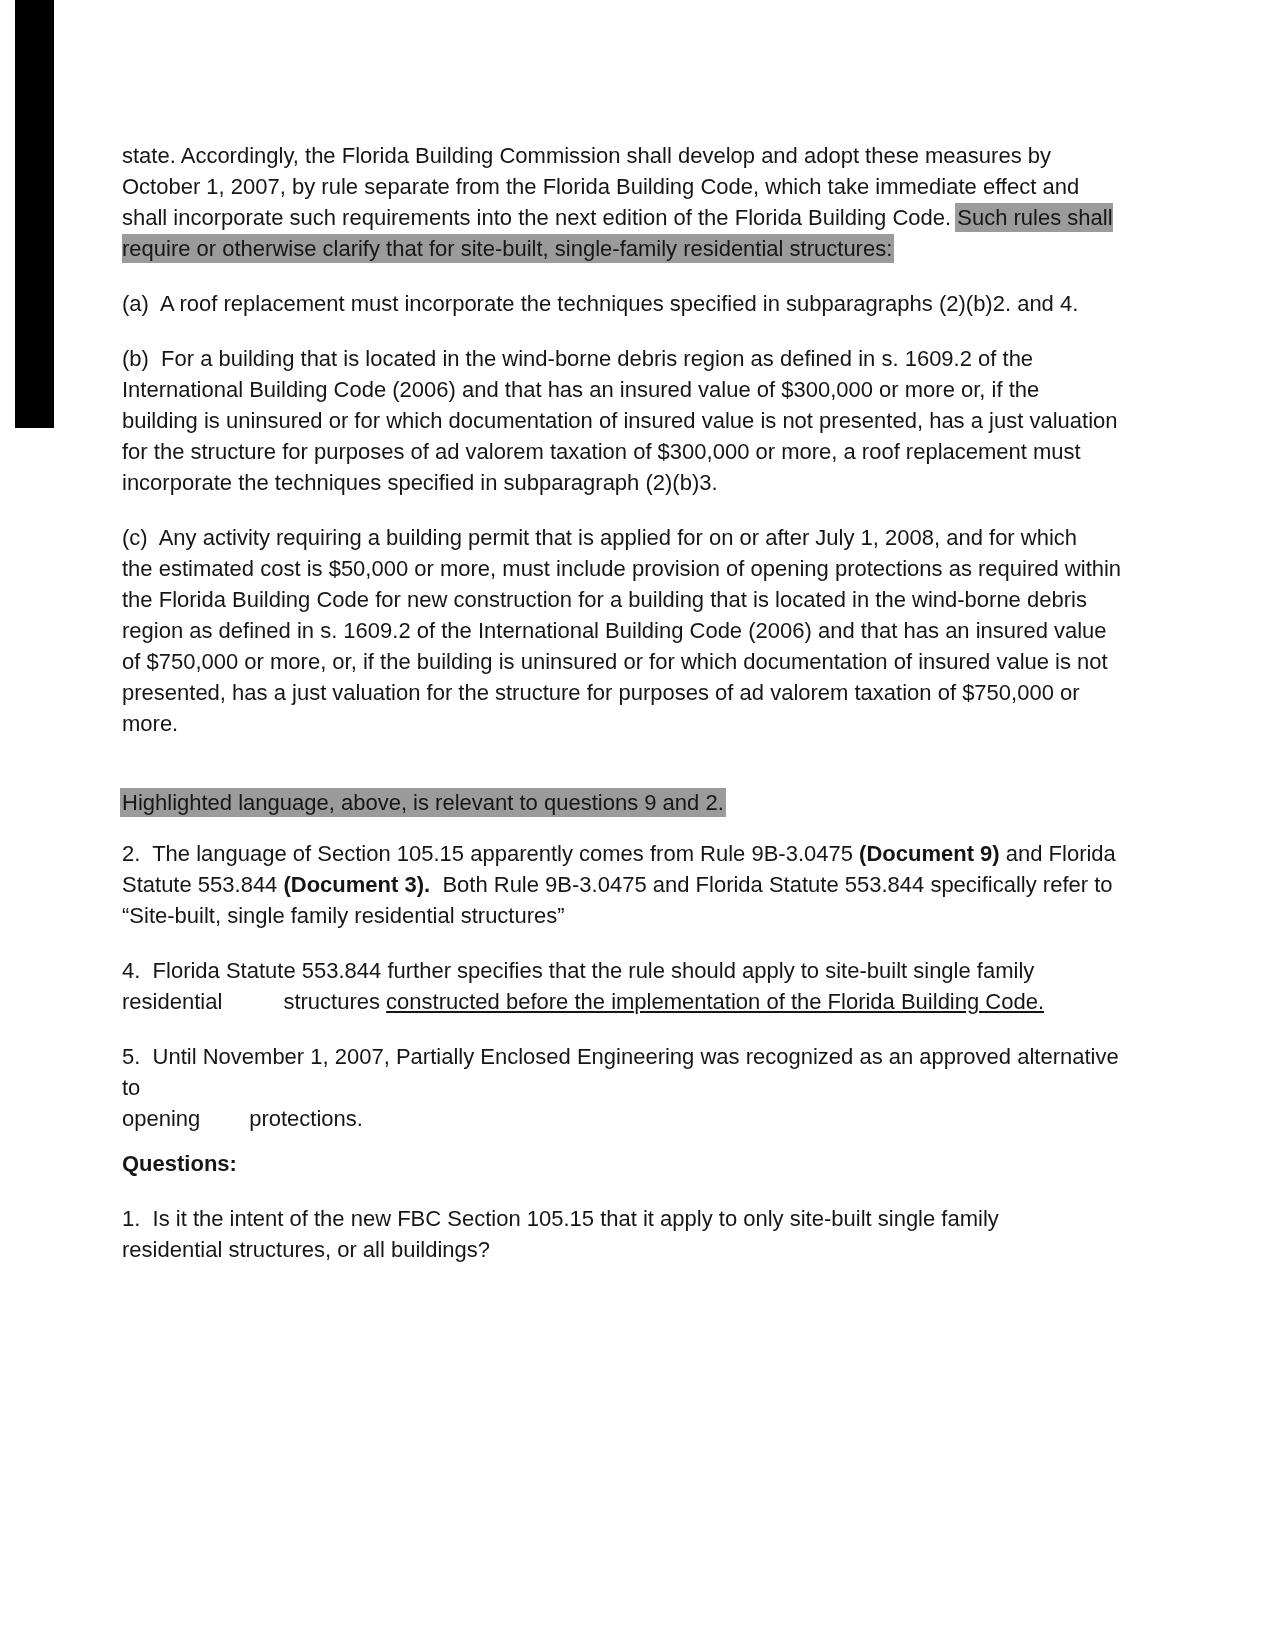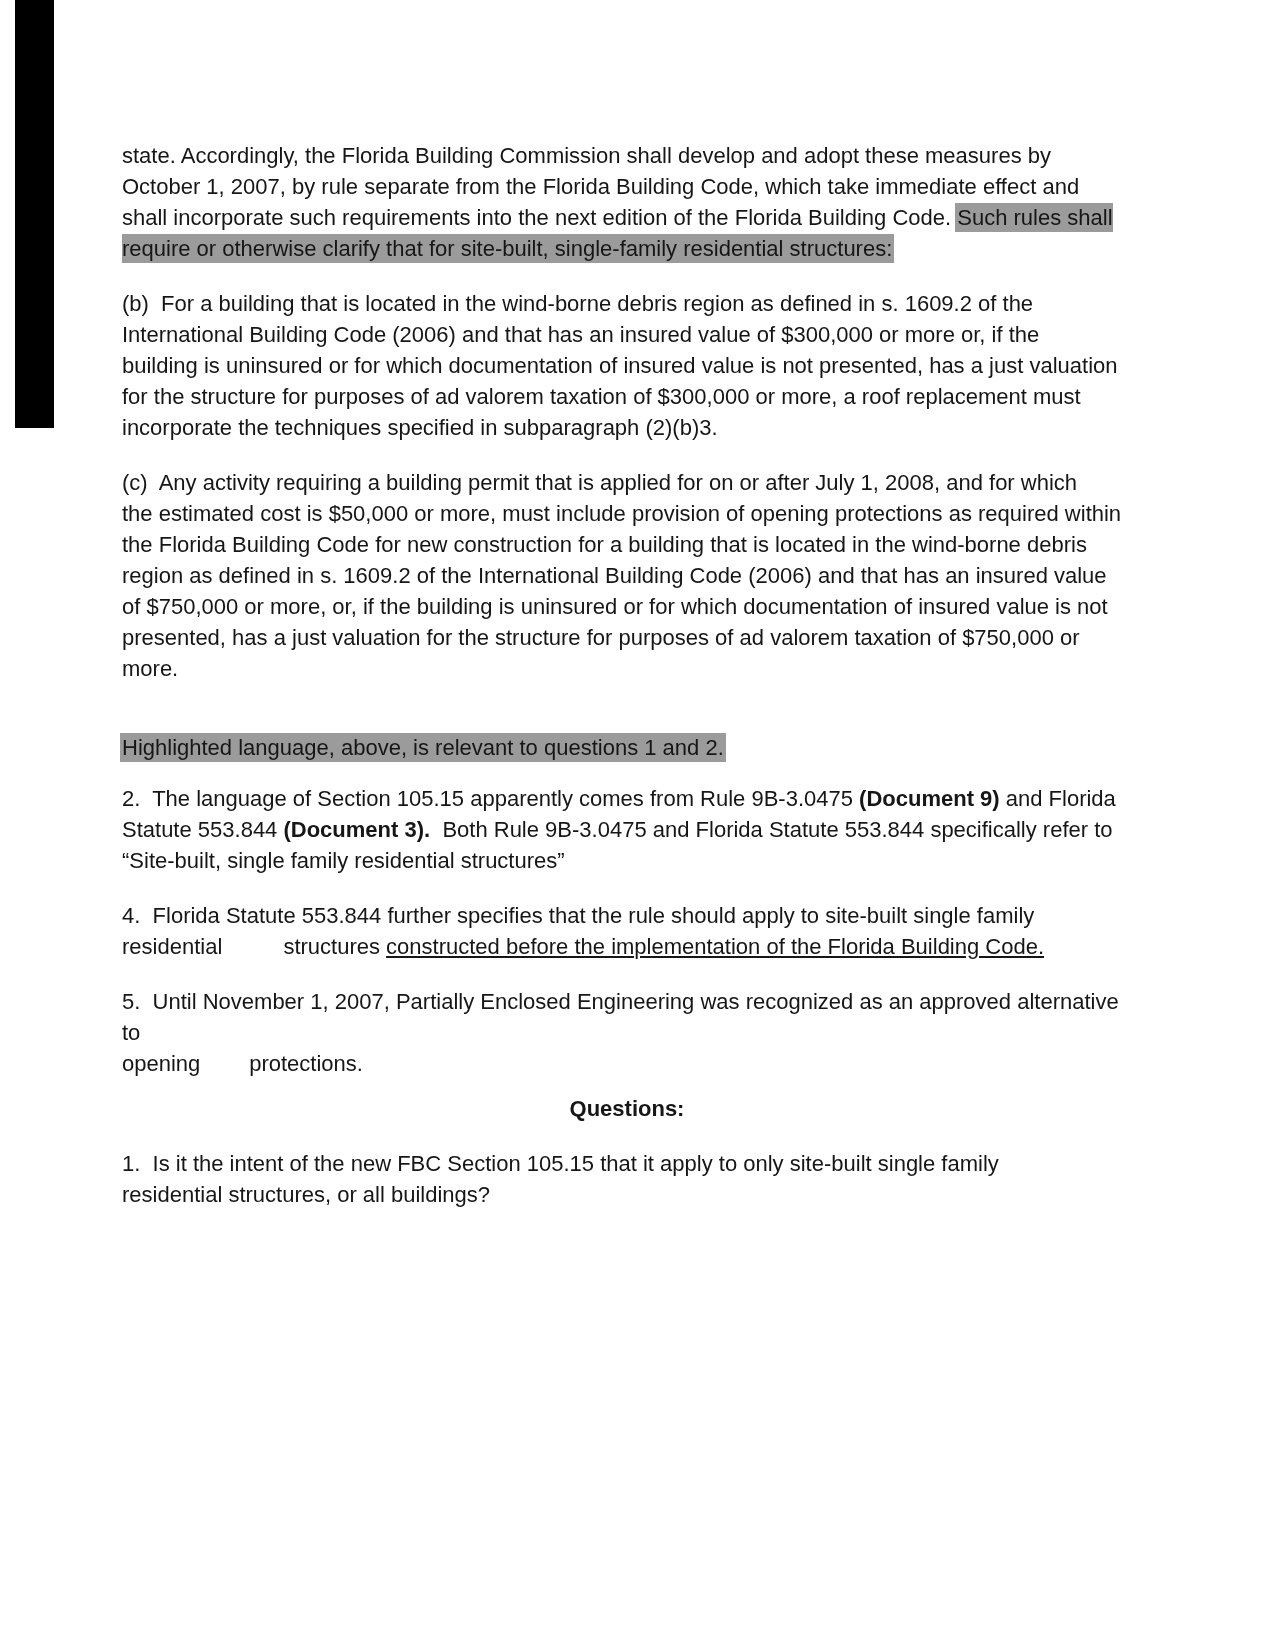--- a/index.html
+++ b/index.html
@@ -34,57 +34,58 @@
     line-height: 31px;
   }
   .para {
     margin: 0 0 24px 0;
     white-space: pre-wrap;
     max-width: 1010px;
   }
   .para.gap-large { margin-bottom: 48px; }
   .para.note { margin-bottom: 20px; }
   .para.heading { font-weight: bold; margin-bottom: 0; }
-  .para.q-heading { font-weight: bold; margin-bottom: 24px; text-align: center; }
+  .para.q-heading { font-weight: bold; margin-bottom: 24px; }
   .para.tight { margin-bottom: 14px; }
   .hl {
     background: var(--highlight, #9b9b9b);
     box-shadow: 0 0 0 2px var(--highlight, #9b9b9b);
   }
   b { font-weight: bold; }
   .ul { text-decoration: underline; }
 </style>
 </head>
 <body>
 
 <div class="page">
   <div class="scan-bar"></div>
   <div class="content">
 
     <p class="para"><span>state. Accordingly, the Florida Building Commission shall develop and adopt these measures by
 October 1, 2007, by rule separate from the Florida Building Code, which take immediate effect and
 shall incorporate such requirements into the next edition of the Florida Building Code. </span><span class="hl">Such rules shall
 require or otherwise clarify that for site-built, single-family residential structures:</span></p>
 
+    <p class="para">(a)  A roof replacement must incorporate the techniques specified in subparagraphs (2)(b)2. and 4.</p>
 
     <p class="para">(b)  For a building that is located in the wind-borne debris region as defined in s. 1609.2 of the
 International Building Code (2006) and that has an insured value of $300,000 or more or, if the
 building is uninsured or for which documentation of insured value is not presented, has a just valuation
 for the structure for purposes of ad valorem taxation of $300,000 or more, a roof replacement must
 incorporate the techniques specified in subparagraph (2)(b)3.</p>
 
     <p class="para gap-large">(c)  Any activity requiring a building permit that is applied for on or after July 1, 2008, and for which
 the estimated cost is $50,000 or more, must include provision of opening protections as required within
 the Florida Building Code for new construction for a building that is located in the wind-borne debris
 region as defined in s. 1609.2 of the International Building Code (2006) and that has an insured value
 of $750,000 or more, or, if the building is uninsured or for which documentation of insured value is not
 presented, has a just valuation for the structure for purposes of ad valorem taxation of $750,000 or
 more.</p>
 
-    <p class="para note"><span class="hl">Highlighted language, above, is relevant to questions 1 and 2.</span></p>
+    <p class="para note"><span class="hl">Highlighted language, above, is relevant to questions 9 and 2.</span></p>
 
 
 
     <p class="para"><span>2.  The language of Section 105.15 apparently comes from Rule 9B-3.0475 </span><b>(Document 9)</b><span> and Florida
 Statute 553.844 </span><b>(Document 3).</b><span>  Both Rule 9B-3.0475 and Florida Statute 553.844 specifically refer to
 “Site-built, single family residential structures”</span></p>
 
 
     <p class="para"><span>4.  Florida Statute 553.844 further specifies that the rule should apply to site-built single family
 residential          structures </span><span class="ul">constructed before the implementation of the Florida Building Code.</span></p>

